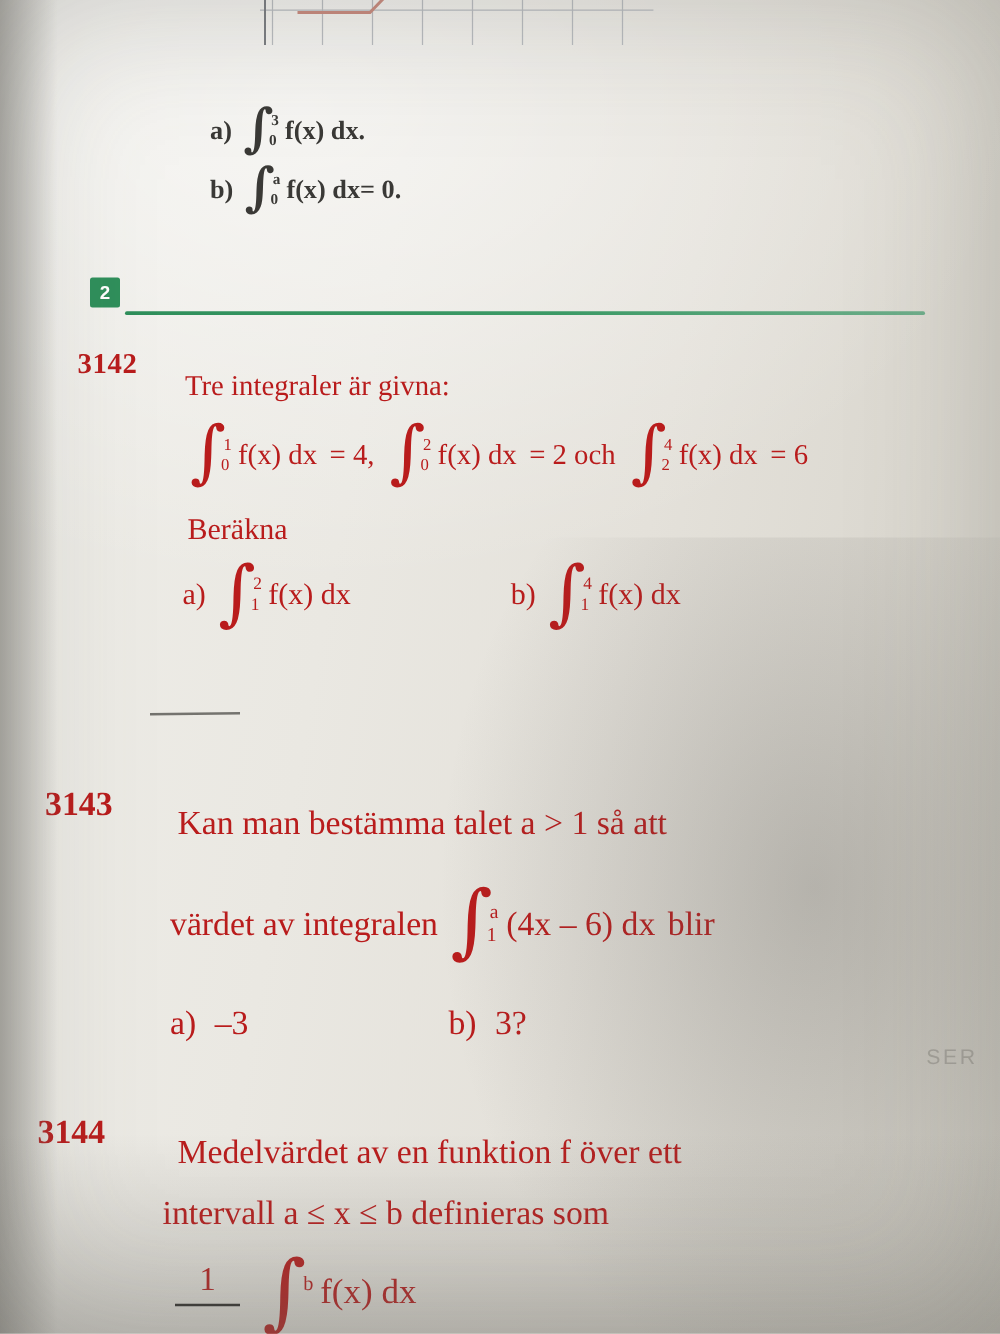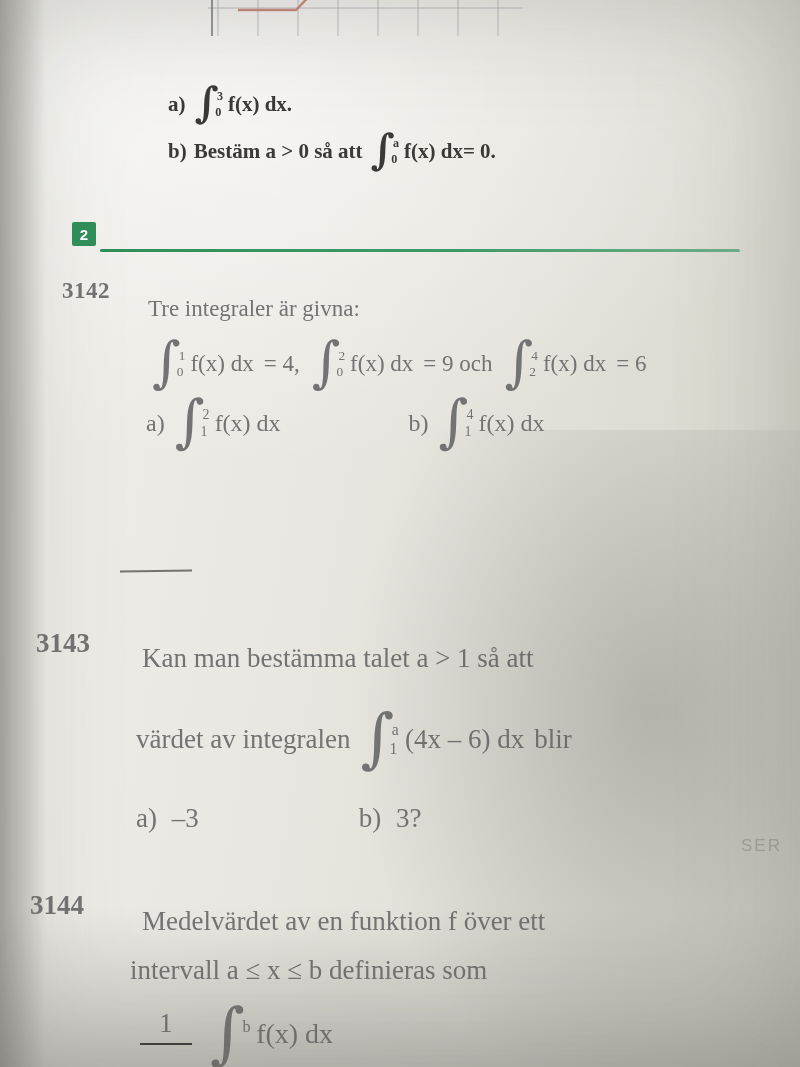--- a/index.html
+++ b/index.html
@@ -124,21 +124,21 @@
     position: absolute;
     left: 100px; top: 249px;
     width: 640px; height: 3px;
     background: linear-gradient(90deg, #2f8f5b 0%, #3c9a66 55%, #6fae8b 100%);
     border-radius: 2px;
   }
 
   
   .prob {
     position: absolute;
-    color: #737373;
+    color: #b91c1c;
   }
   .prob .num {
     position: absolute;
     left: 0; top: 0;
     font-weight: 700;
     font-family: "Liberation Serif", serif;
   }
   .prob .body { position: relative; margin-top: 18px; }
 
   
@@ -254,21 +254,20 @@
           <span class="up">3</span>
           <span class="lo">0</span>
         </span>
       </span>
       <span class="ital">f(x) dx</span>
       <span>.</span>
     </div>
 
     <div class="top-line">
       <span class="lbl">b)</span>
-      <span class="txt">Bestäm a &gt; 0 så att</span>
       <span class="intg">
         <span class="sym">∫</span>
         <span class="lims">
           <span class="up">a</span>
           <span class="lo">0</span>
         </span>
       </span>
       <span class="ital">f(x) dx</span>
       <span>= 0.</span>
     </div>
@@ -298,35 +297,36 @@
 
         <span class="intg big">
           <span class="sym">∫</span>
           <span class="lims">
             <span class="up">2</span>
             <span class="lo">0</span>
           </span>
         </span>
         <span class="ital">f(x) dx</span>
         <span class="gap"></span>
-        <span>= 9 och</span>
+        <span>= 2 och</span>
         <span class="gap"></span>
 
         <span class="intg big">
           <span class="sym">∫</span>
           <span class="lims">
             <span class="up">4</span>
             <span class="lo">2</span>
           </span>
         </span>
         <span class="ital">f(x) dx</span>
         <span class="gap"></span>
         <span>= 6</span>
       </div>
 
+      <div class="berakna">Beräkna</div>
 
       <div class="ab-row">
         <span class="item">
           <span class="tag">a)</span>
           <span class="intg big">
             <span class="sym">∫</span>
             <span class="lims">
               <span class="up">2</span>
               <span class="lo">1</span>
             </span>

